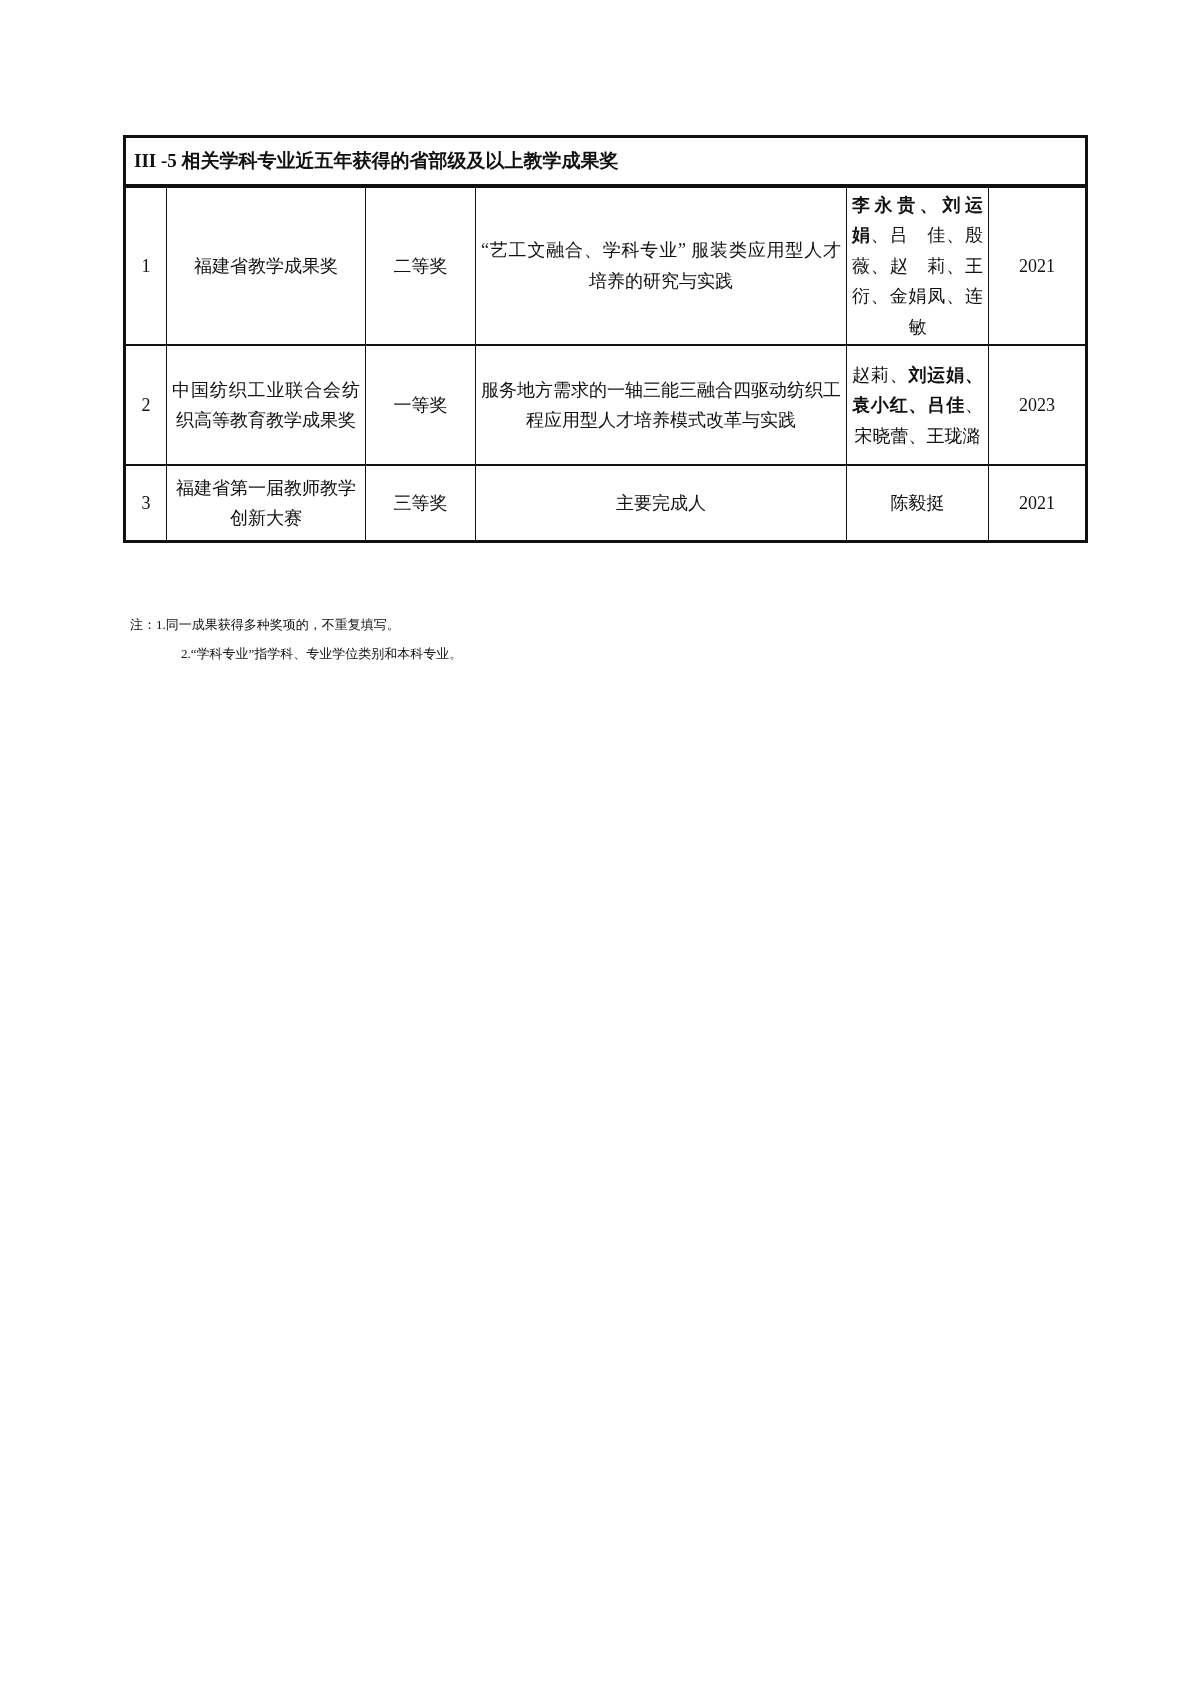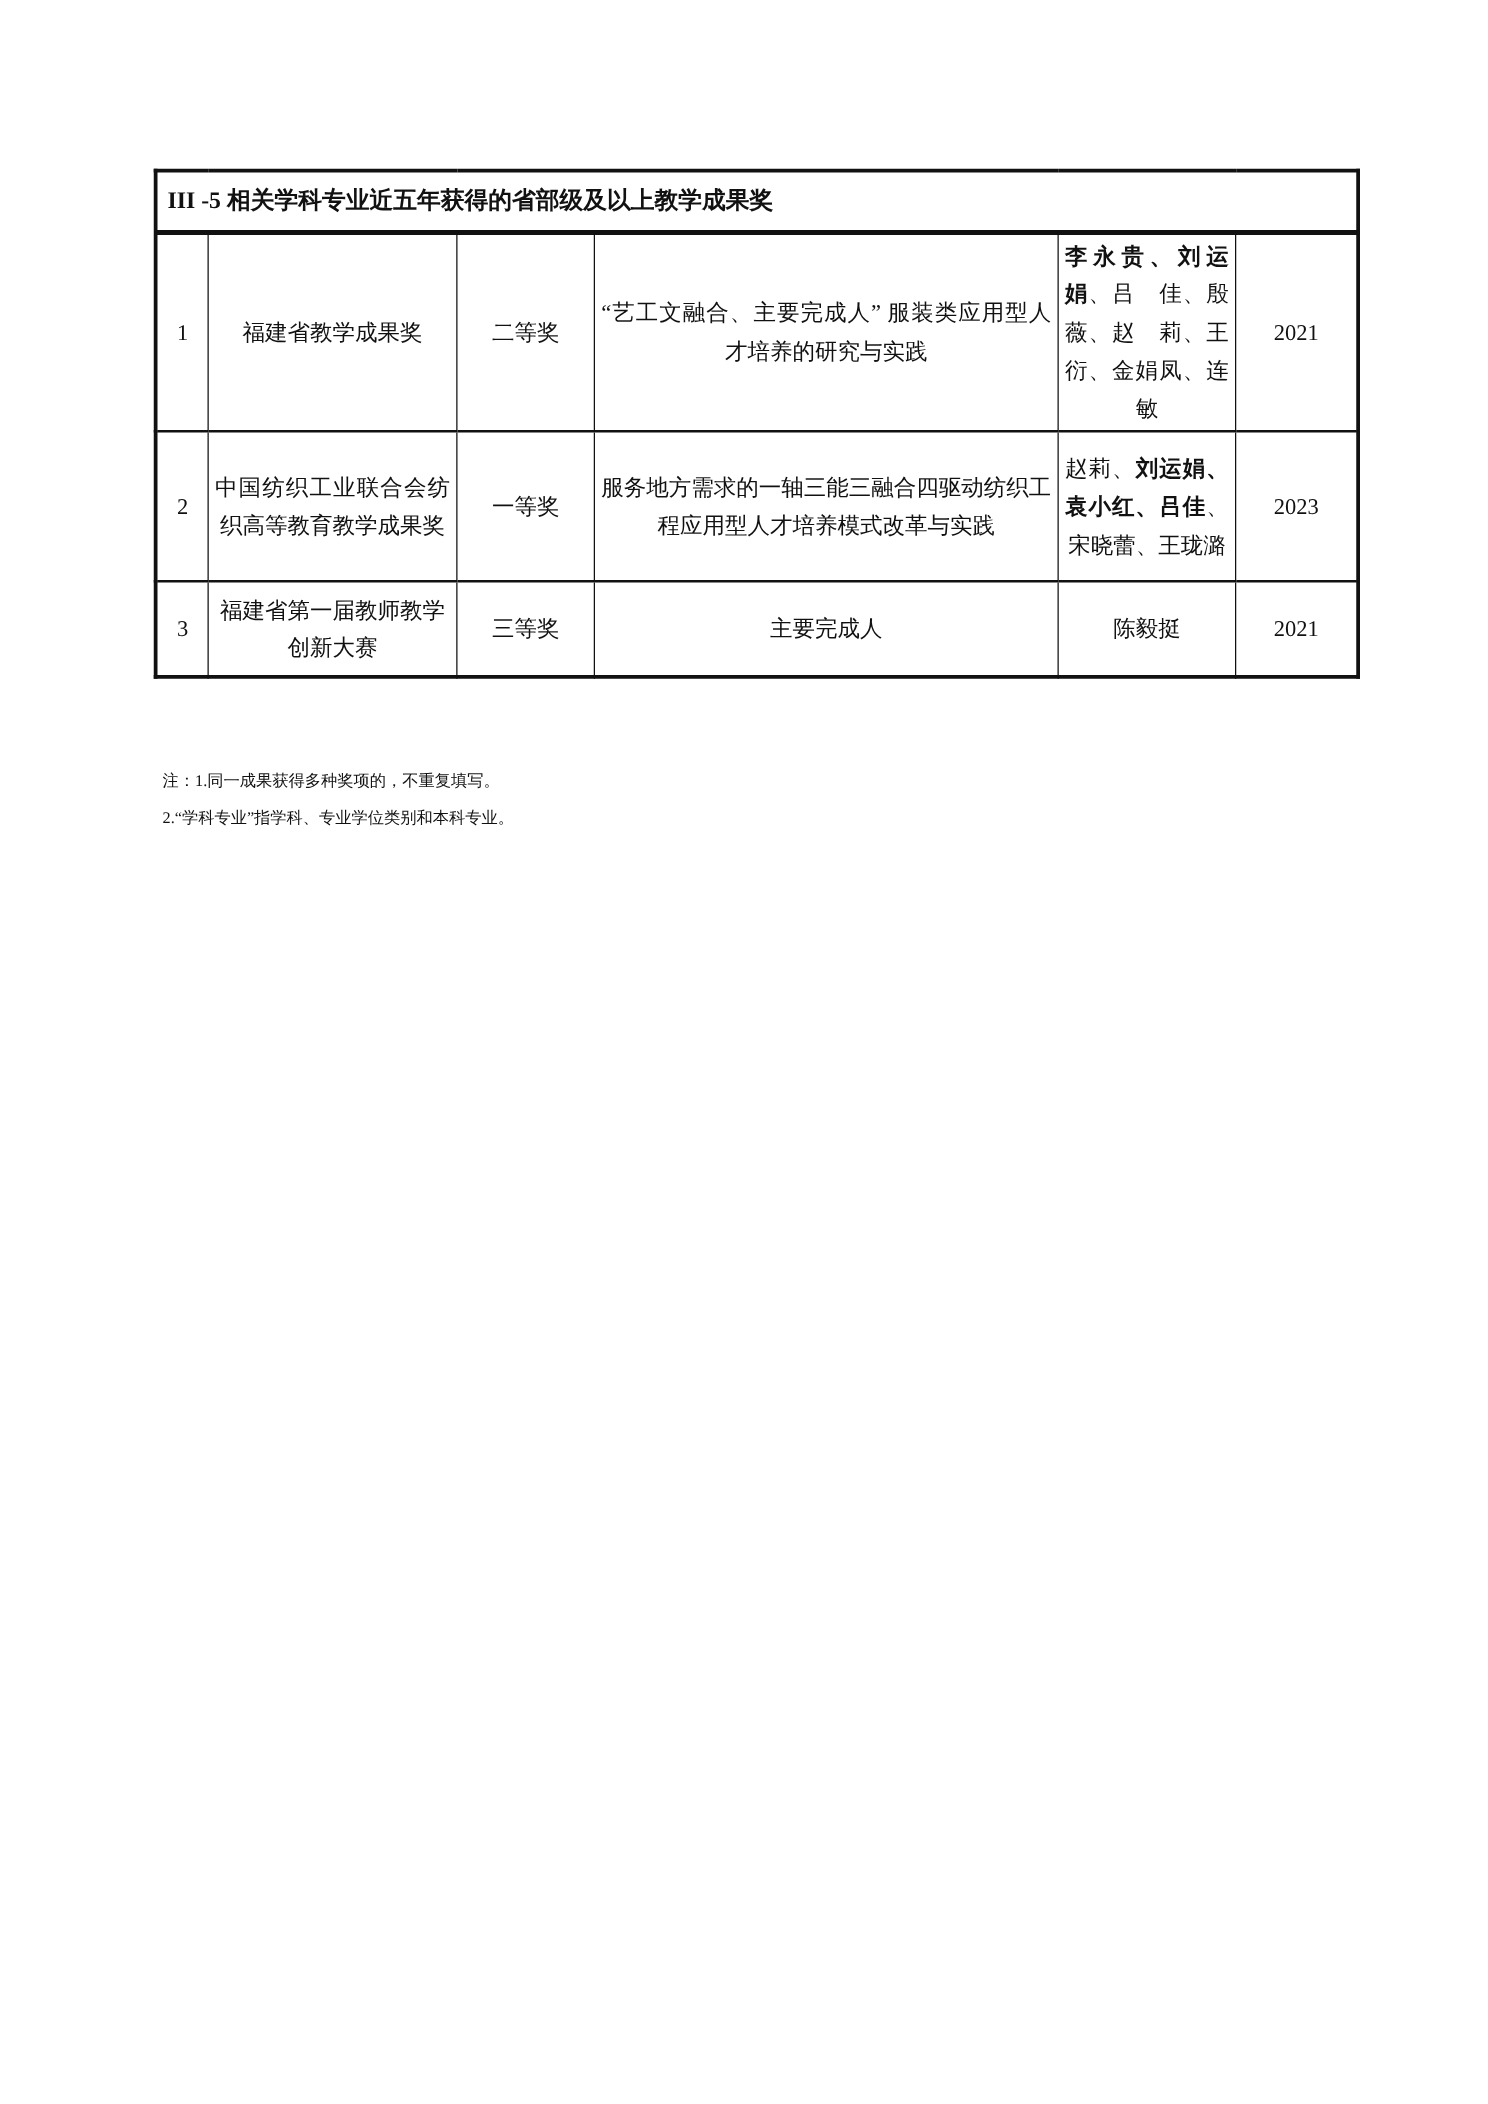--- a/index.html
+++ b/index.html
@@ -52,21 +52,21 @@
   .award b  { font-weight: bold; }
 
   .notes {
     position: absolute;
     left: 130px;
     top: 610px;
     font-size: 13px;
     line-height: 29px;
     color: #111111;
   }
-  .notes .note-2 { }
+  .notes .note-2 { margin-left: 51px; }
 
   .page-number {
     position: absolute;
     left: 0; right: 0;
     top: 1560px;
     text-align: center;
     font-size: 17px;
     color: #222222;
     letter-spacing: 1px;
     text-decoration: underline;
@@ -100,21 +100,21 @@
     <thead>
       <tr>
         <td colspan="6" class="title-cell">III -5 相关学科专业近五年获得的省部级及以上教学成果奖</td>
       </tr>
     </thead>
     <tbody>
       <tr style="height:156px">
         <td class="c-center">1</td>
         <td class="c-center">福建省教学成果奖</td>
         <td class="c-center">二等奖</td>
-        <td class="c-just">“艺工文融合、主要完成人” 服装类应用型人才培养的研究与实践</td>
+        <td class="c-just">“艺工文融合、学科专业” 服装类应用型人才培养的研究与实践</td>
         <td class="c-just"><b>李永贵、刘运娟</b><span>、吕　佳、殷　薇、赵　莉、王　衍、金娟凤、连　敏</span></td>
         <td class="c-center">2021</td>
       </tr>
       <tr style="height:120px">
         <td class="c-center">2</td>
         <td class="c-just">中国纺织工业联合会纺织高等教育教学成果奖</td>
         <td class="c-center">一等奖</td>
         <td class="c-just">服务地方需求的一轴三能三融合四驱动纺织工程应用型人才培养模式改革与实践</td>
         <td class="c-just"><span>赵莉、</span><b>刘运娟、袁小红、吕佳</b><span>、宋晓蕾、王珑潞</span></td>
         <td class="c-center">2023</td>

